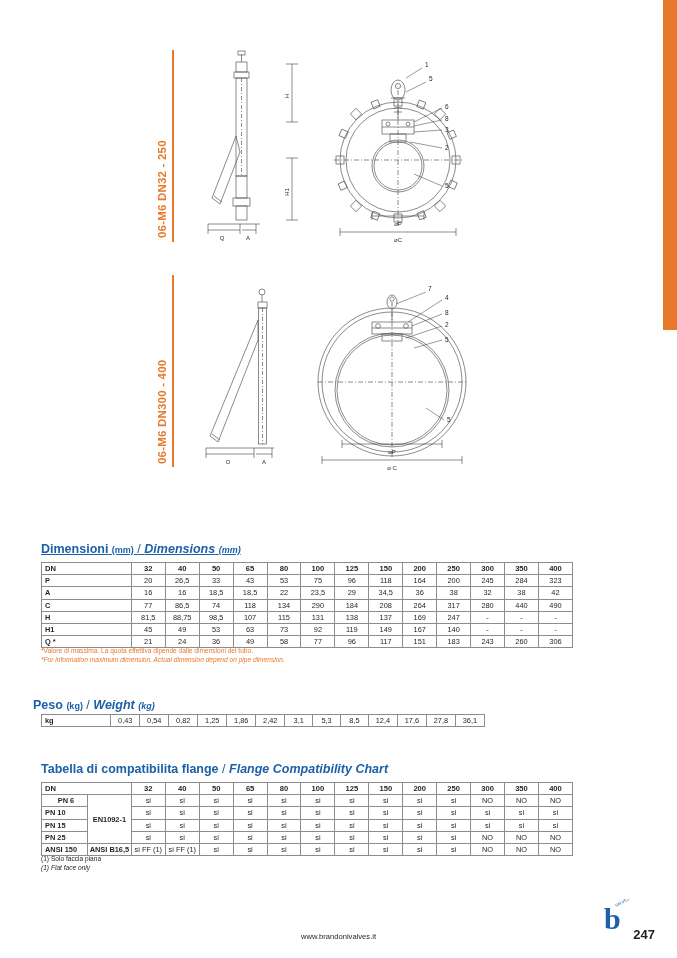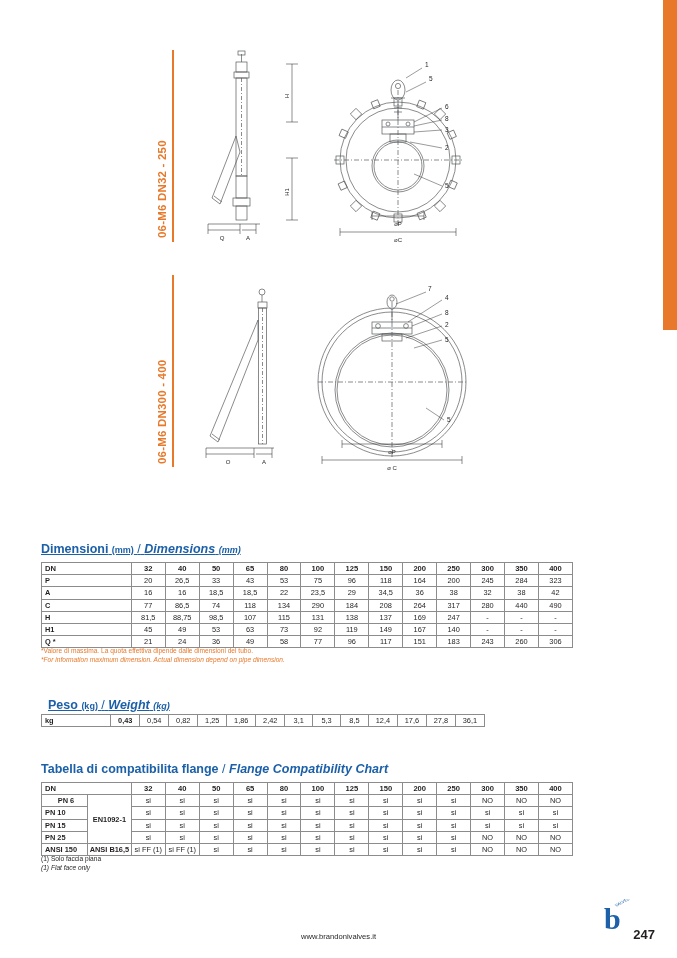--- a/index.html
+++ b/index.html
@@ -403,33 +403,33 @@
         <td>243</td>
         <td>260</td>
         <td>306</td>
       </tr>
     </tbody>
 </table>
 
 <div class="note" style="left:41px; top:646px;">*Valore di massima. La quota effettiva dipende dalle dimensioni del tubo.</div>
 <div class="note it" style="left:41px; top:655px;">*For information maximum dimension. Actual dimension depend on pipe dimension.</div>
 
-<div class="sec-h" style="left:48px; top:698px;text-decoration:underline;">
+<div class="sec-h" style="left:33px; top:698px;">
   <span>Peso</span>
   <span class="unit">(kg)</span>
   <span class="sep">/</span>
   <span class="it">Weight</span>
   <span class="unit it">(kg)</span>
 </div>
 
 <table class="grid" id="t-weight" style="left:41px; top:714px; width:444px;">
   <tbody>
       <tr>
         <td class="lbl" style="width: 90px;">kg</td>
-        <td style="width: 34px; font-weight: bold;">0,43</td>
+        <td style="width: 34px;">0,43</td>
         <td style="width: 34px;">0,54</td>
         <td style="width: 34px;">0,82</td>
         <td style="width: 34px;">1,25</td>
         <td style="width: 34px;">1,86</td>
         <td style="width: 34px;">2,42</td>
         <td style="width: 34px;">3,1</td>
         <td style="width: 34px;">5,3</td>
         <td style="width: 34px;">8,5</td>
         <td style="width: 34px;">12,4</td>
         <td style="width: 34px;">17,6</td>

